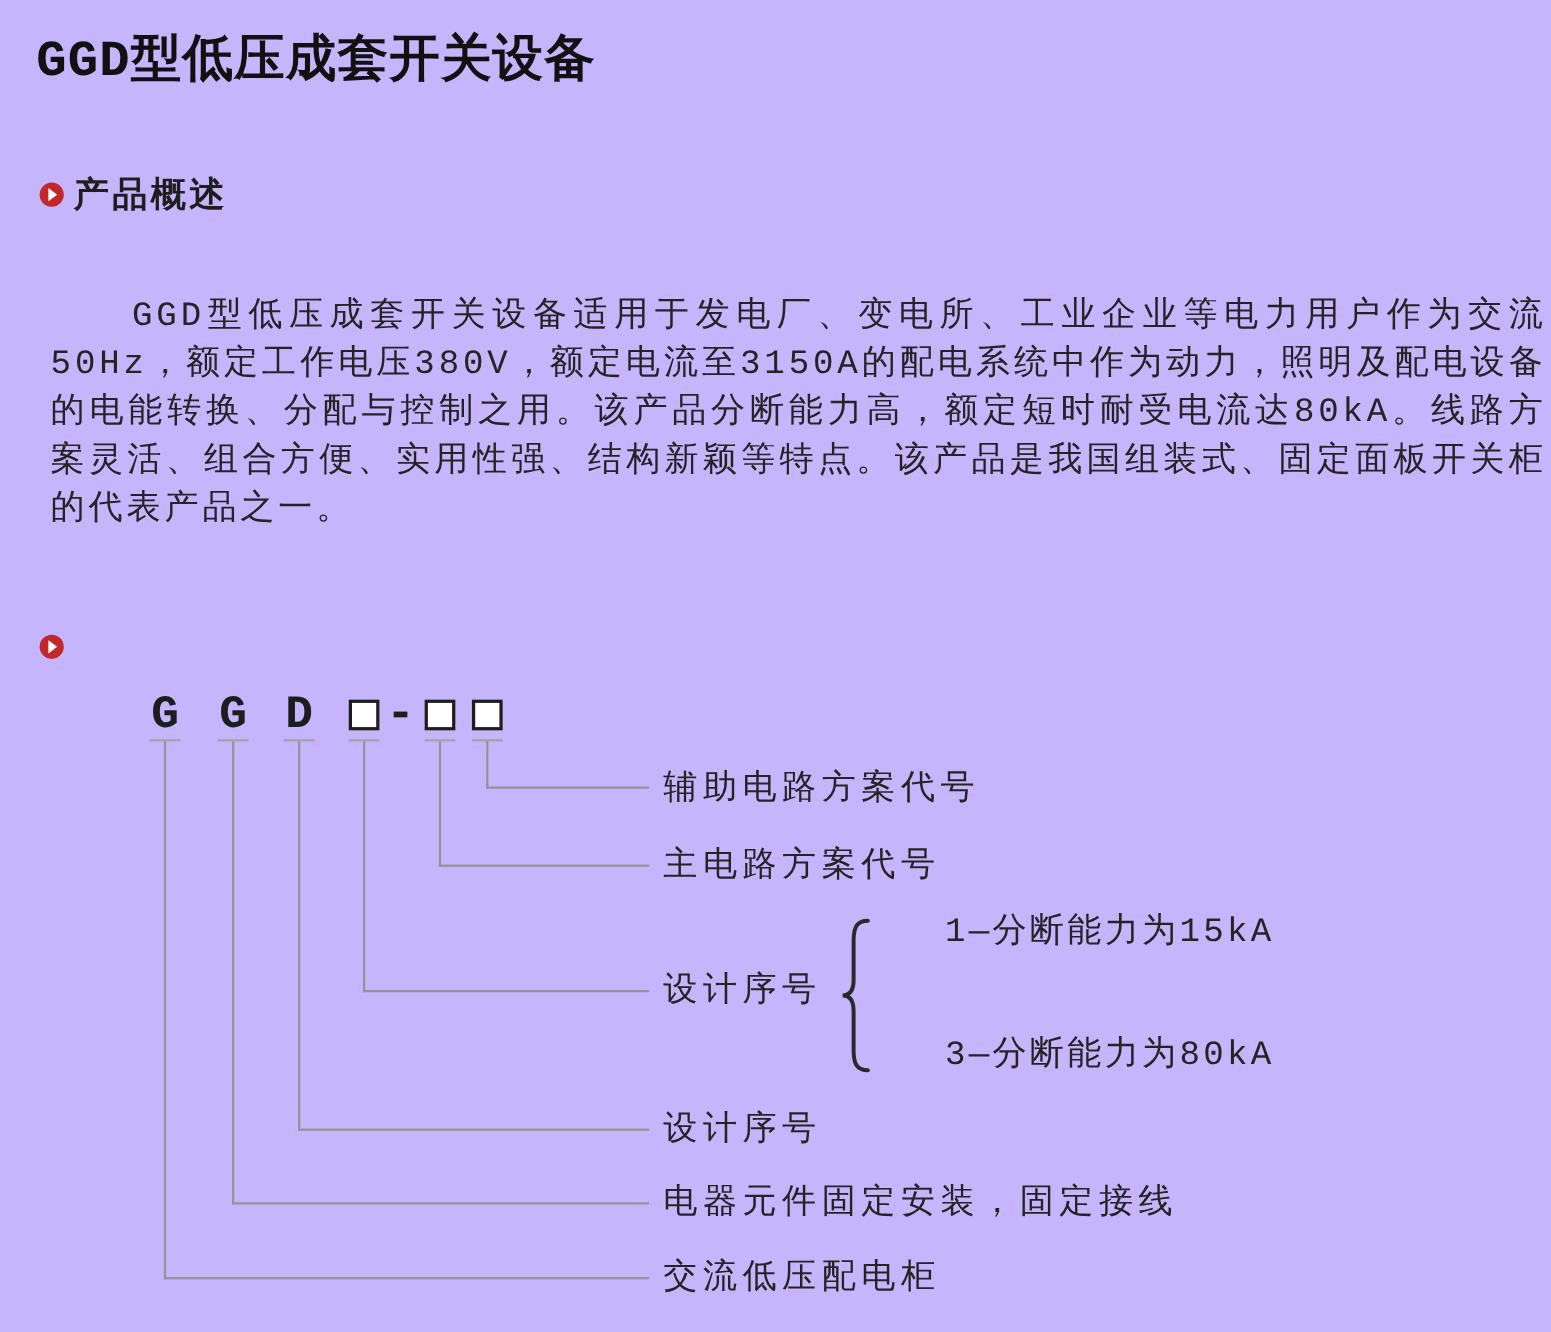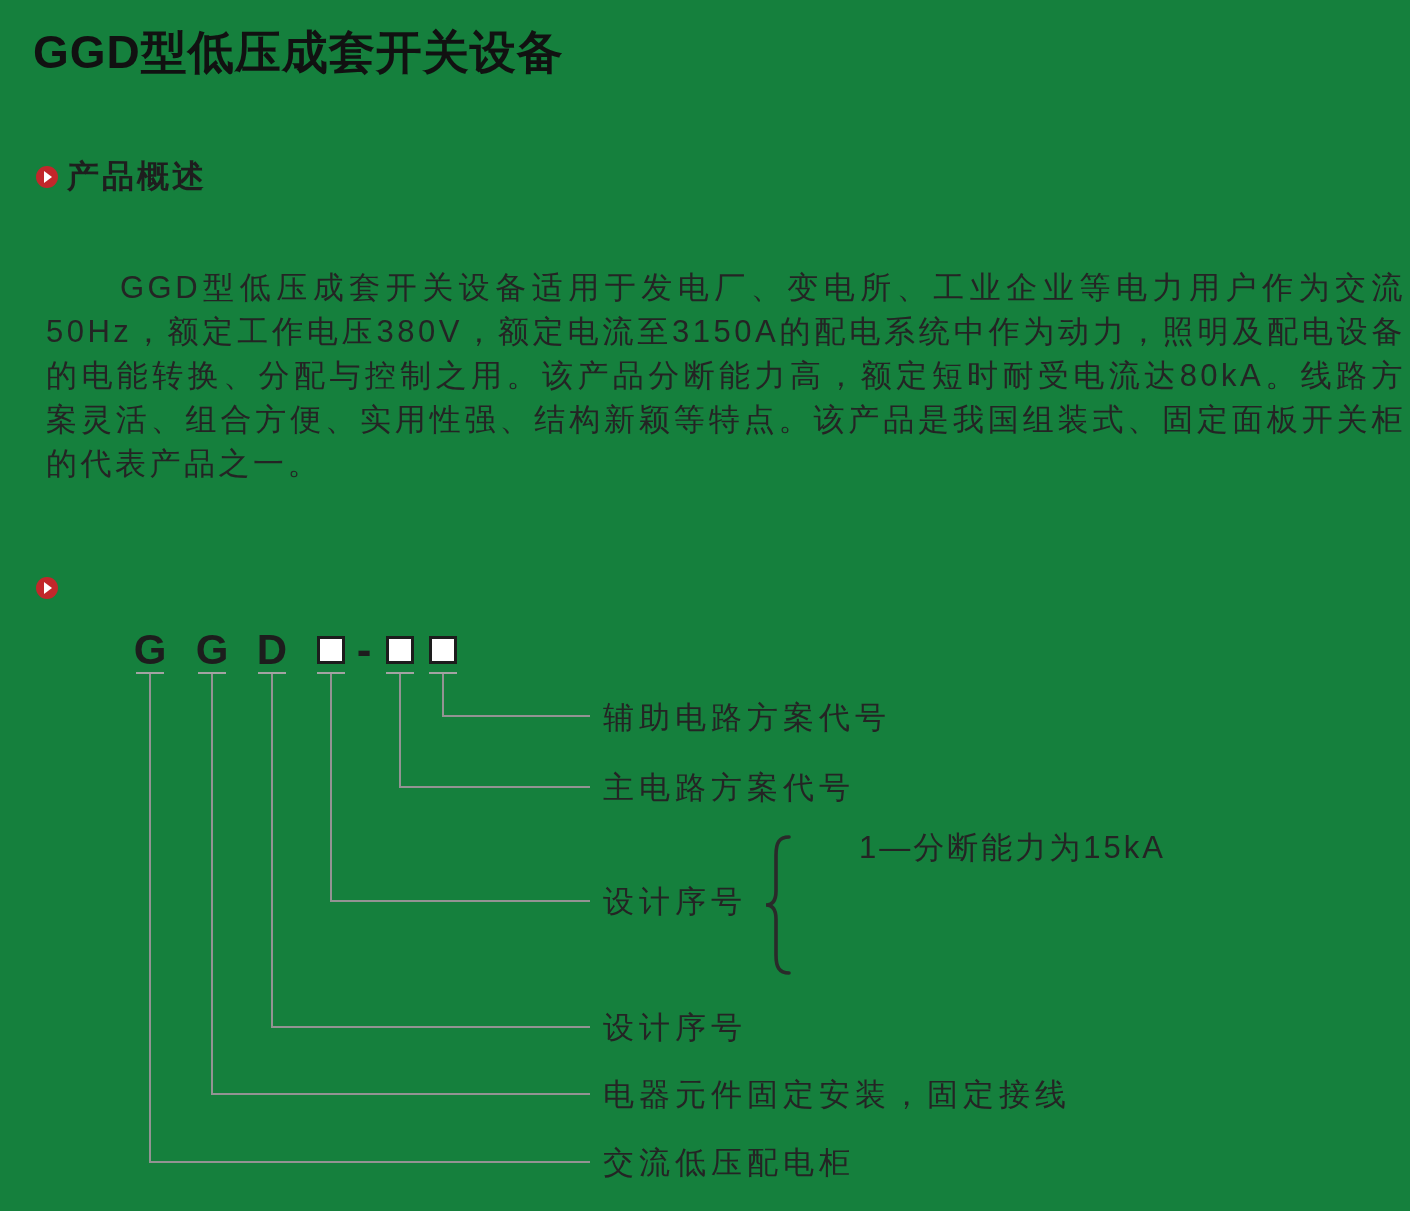--- a/index.html
+++ b/index.html
@@ -1,21 +1,21 @@
 <!DOCTYPE html>
 <html><head>
 <meta charset="utf-8">
 <style>
   html,body{margin:0;padding:0;background:#ffffff;}
   .page{
     position:relative;
     width:1410px;
     height:1211px;
-    background:#15803d;
-    font-family:Liberation Sans, sans-serif;
+    background:#c4b5fd;
+    font-family:Liberation Mono, monospace;
     color:#242424;
     overflow:hidden;
   }
   .doc-title{
     position:absolute;
     left:33px; top:22px;
     margin:0;
     font-size:46px;
     font-weight:800;
     letter-spacing:1px;
@@ -199,15 +199,16 @@
     <span class="dlabel" style="top:260px">设计序号</span>
     <span class="dlabel" style="top:386px">设计序号</span>
     <span class="dlabel" style="top:453px">电器元件固定安装，固定接线</span>
     <span class="dlabel" style="top:521px">交流低压配电柜</span>
 
     <svg class="brace" width="30" height="142" viewBox="0 0 30 142">
       <path d="M 27 3 C 17 3 14 9 14 21 L 14 57 C 14 67 10 71 4 71 C 10 71 14 75 14 85 L 14 121 C 14 133 17 139 27 139" fill="none" stroke="#2a2a2a" stroke-width="3.6" stroke-linecap="round"></path>
     </svg>
 
     <span class="doption" style="top:206px">1—分断能力为15kA</span>
+    <span class="doption" style="top:318px">3—分断能力为80kA</span>
 
   </div>
 </div>
 
 </body></html>

